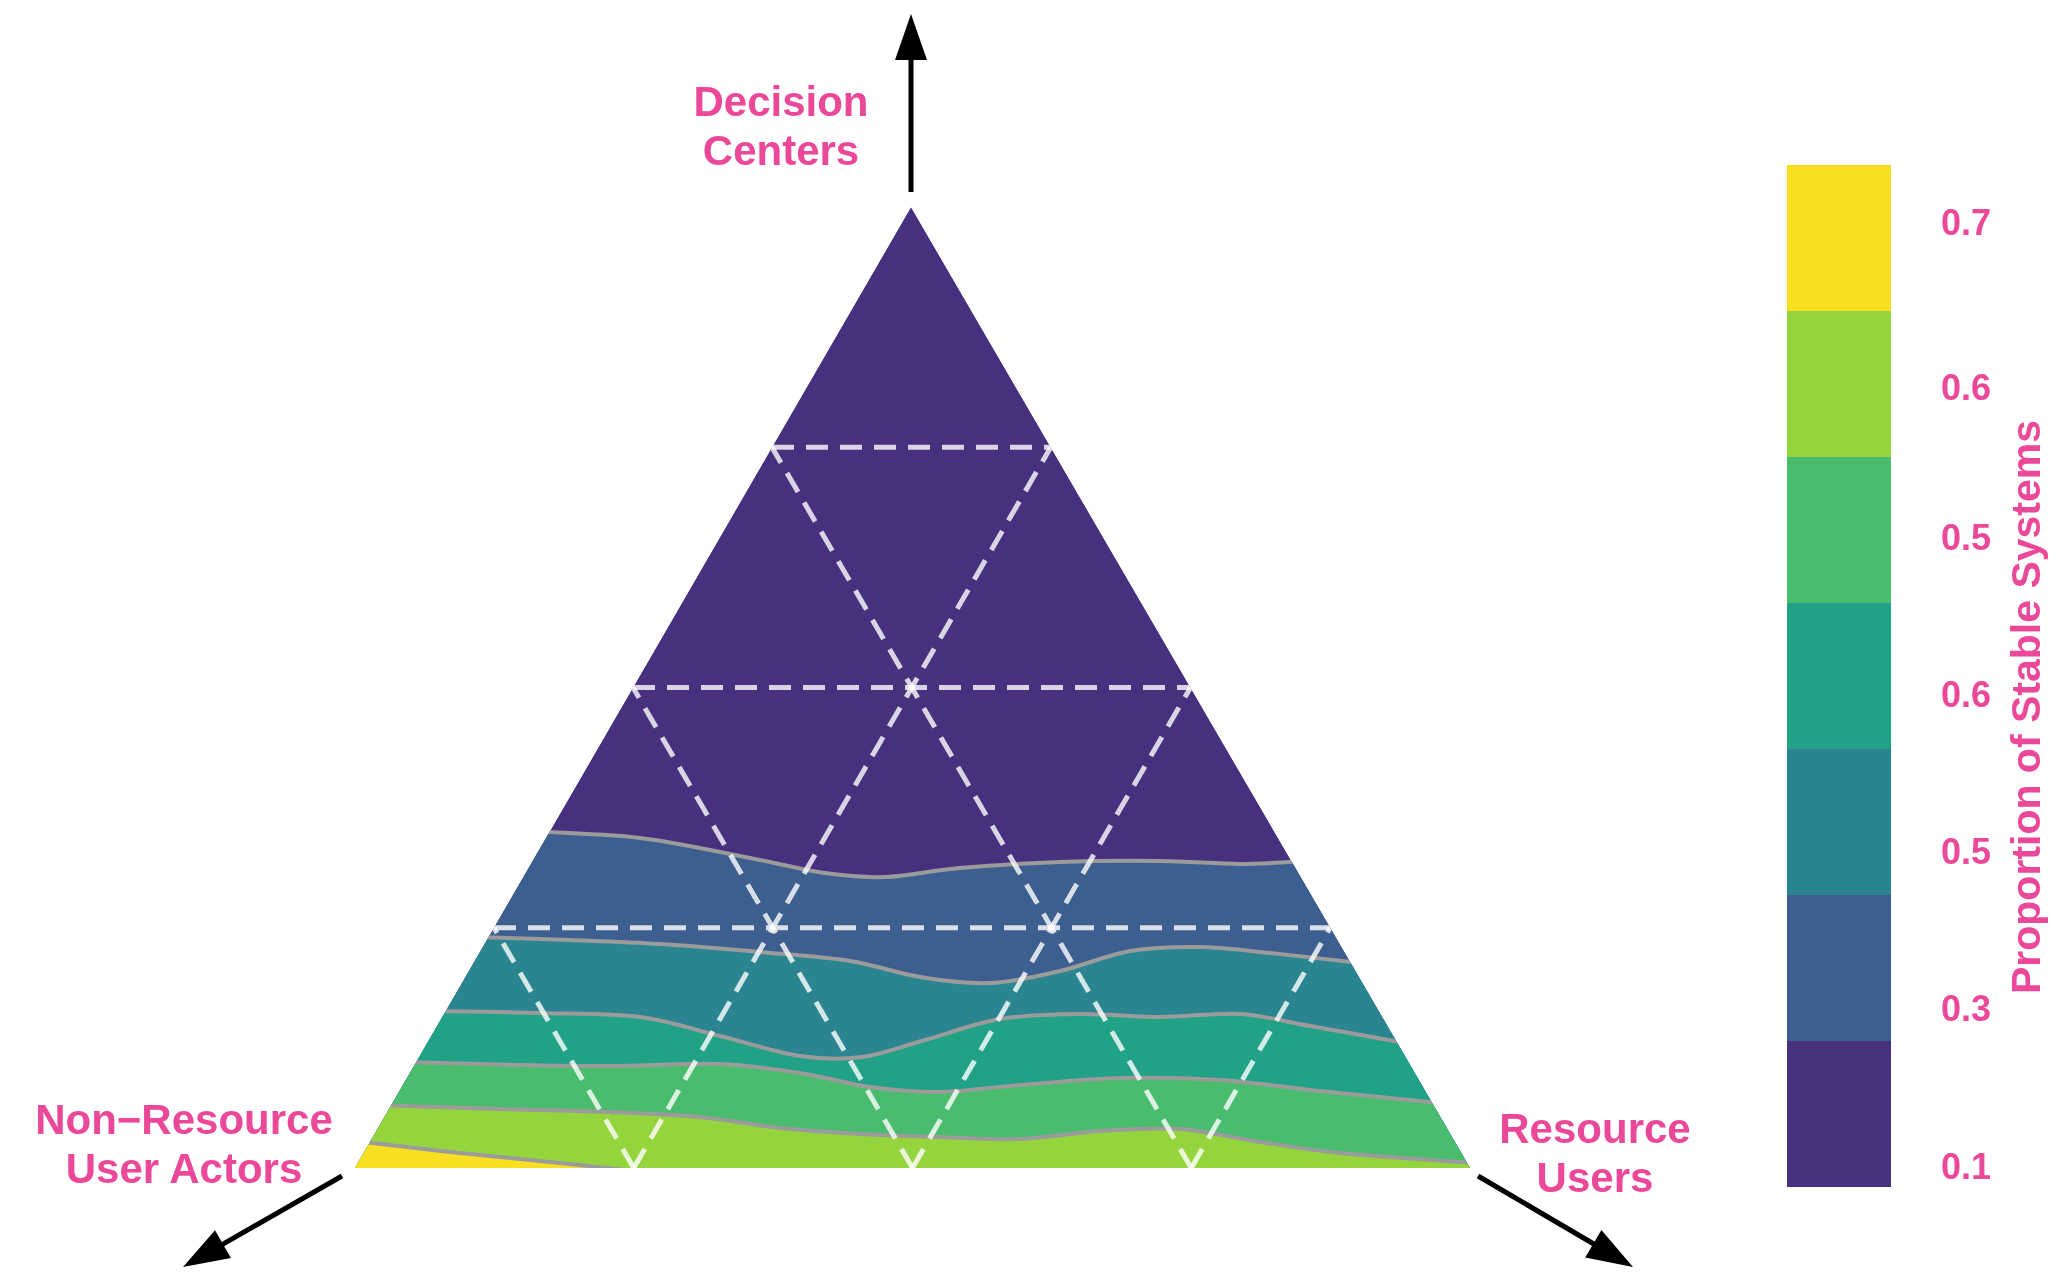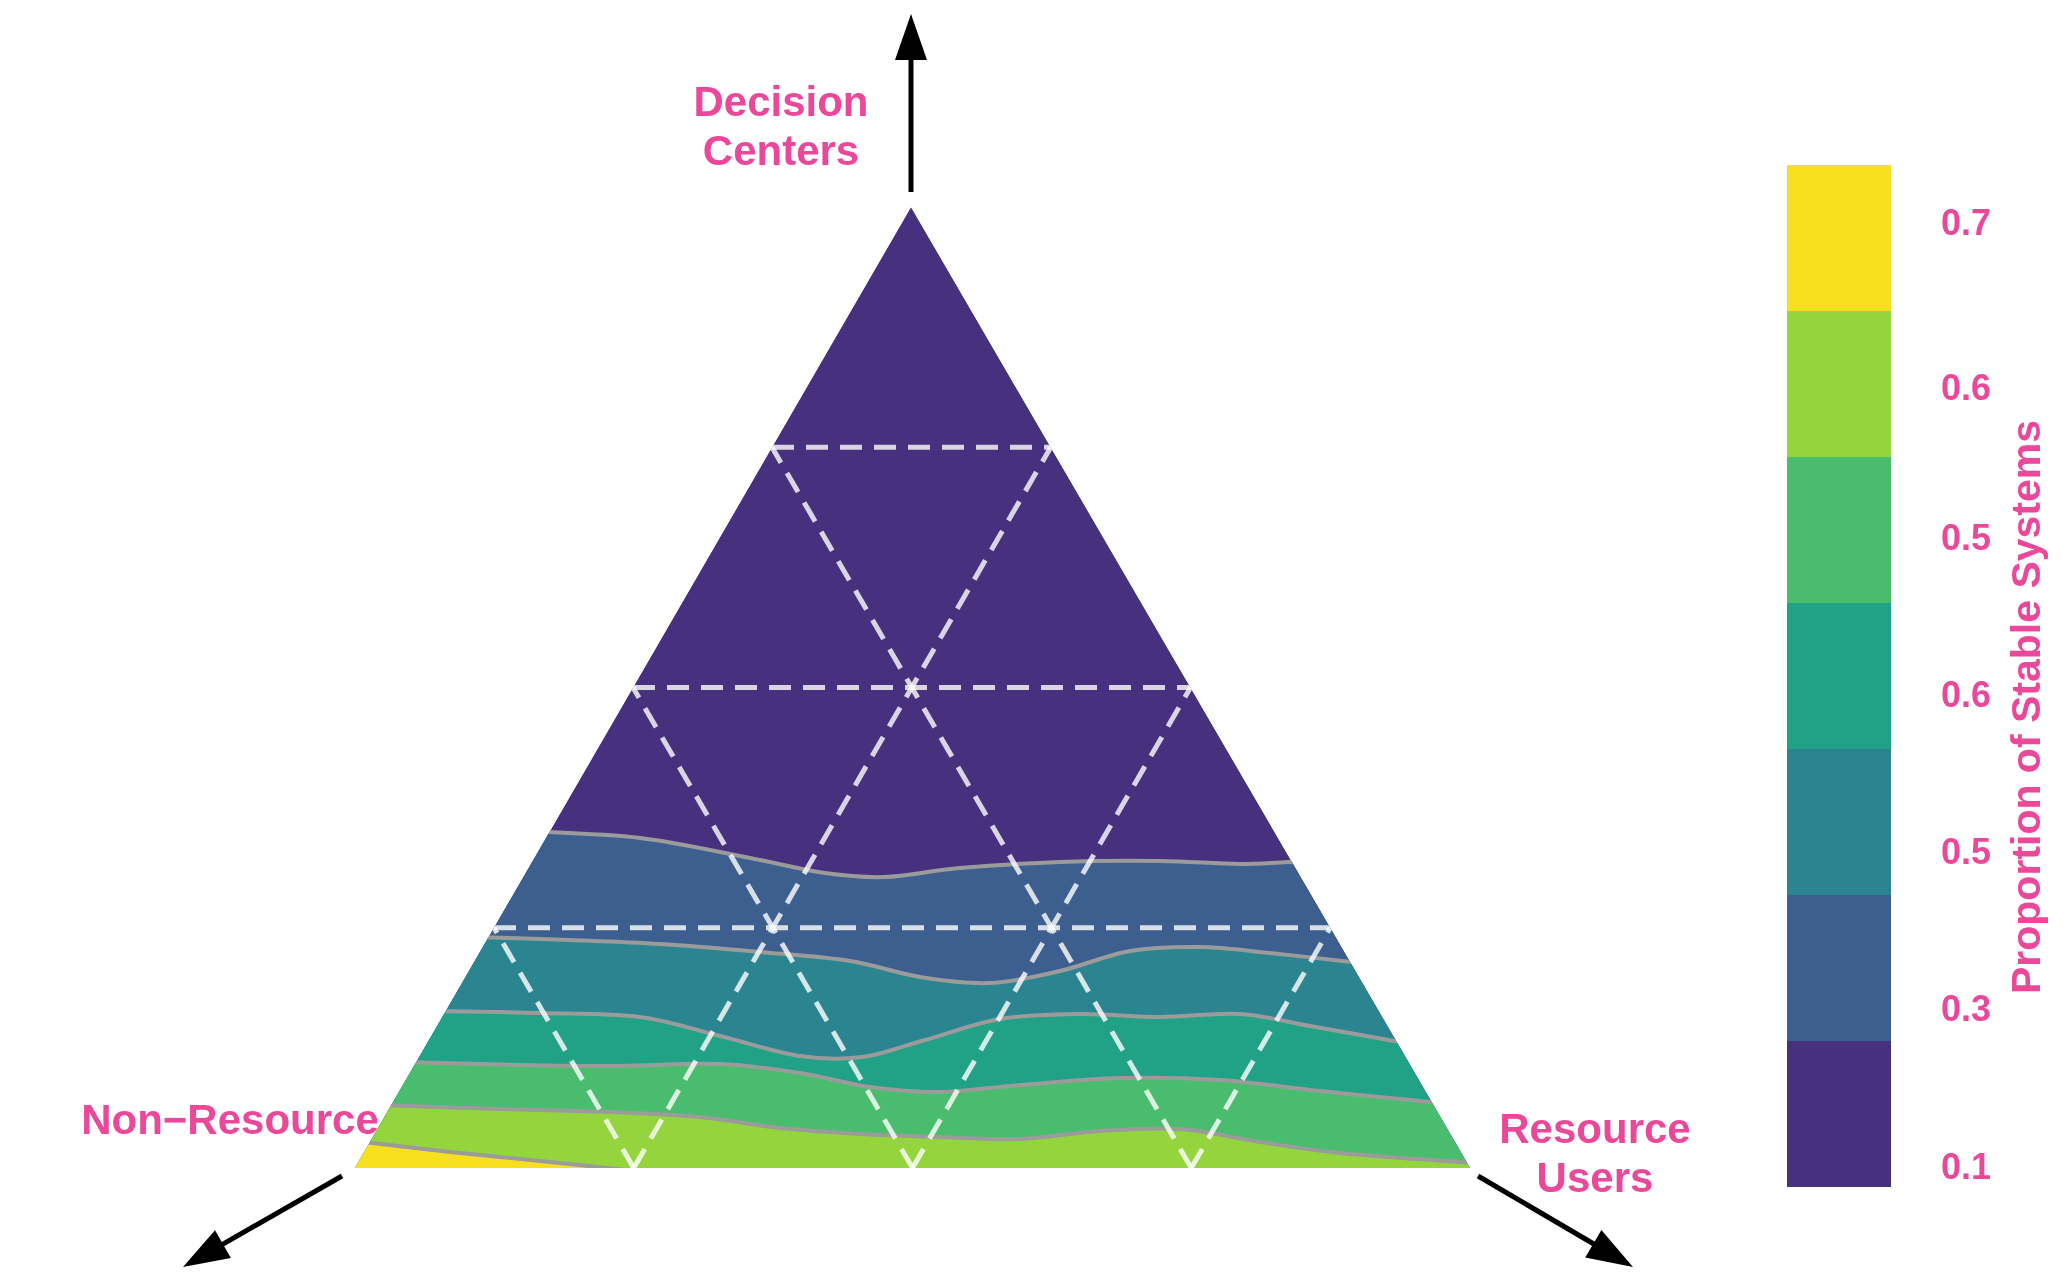--- a/index.html
+++ b/index.html
@@ -1,21 +1,21 @@
 <!DOCTYPE html>
 <html><head>
 <meta charset="utf-8">
 <style>
   html,body{margin:0;padding:0;background:#ffffff;}
   body{width:2067px;height:1282px;overflow:hidden;}
   .fig{position:relative;width:2067px;height:1282px;font-family:"Liberation Sans",sans-serif;color:#ec4899;}
   .fig svg{position:absolute;left:0;top:0;width:2067px;height:1282px;}
   .axlbl{position:absolute;text-align:center;font-size:42px;font-weight:600;line-height:1.16;transform:translateX(-50%);white-space:nowrap;}
   .axlbl-top{left:781px;top:78px;}
-  .axlbl-bl{left:184px;top:1096px;margin-left:46px;}
+  .axlbl-bl{left:184px;top:1096px;}
   .axlbl-br{left:1595px;top:1093px;margin-top:12px;}
   .cbar{position:absolute;left:1787px;top:165px;width:104px;height:1022px;display:flex;flex-direction:column;}
   .cbar .band{flex:1 1 0;}
   .tick{position:absolute;left:1901px;width:110px;font-size:36px;font-weight:600;line-height:36px;text-align:left;margin-left:40px;}
   .cbar-label{position:absolute;left:2026px;top:707px;transform:translate(-50%,-50%) rotate(-90deg);white-space:nowrap;font-size:41px;font-weight:600;}
 </style>
 </head>
 <body>
 
 <div class="fig">
@@ -64,20 +64,21 @@
       </g>
     </svg>
 
   <div class="axlbl axlbl-top">
     <div>Decision</div>
     <div>Centers</div>
   </div>
 
   <div class="axlbl axlbl-bl">
     <div>Non−Resource</div>
+    <div>User Actors</div>
   </div>
 
   <div class="axlbl axlbl-br">
     <div>Resource</div>
     <div>Users</div>
   </div>
 
   <div class="cbar" id="cbar-bands">
       <div class="band" style="background: rgb(248, 223, 32);"></div>
       <div class="band" style="background: rgb(148, 213, 62);"></div>

